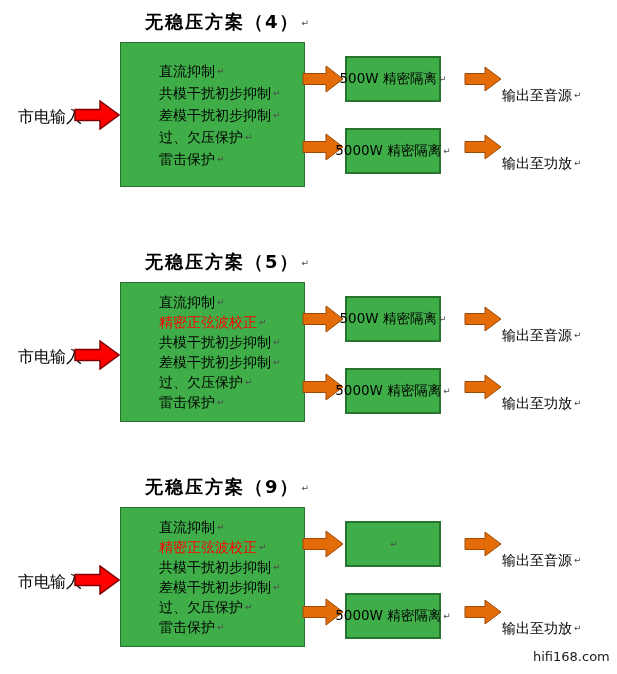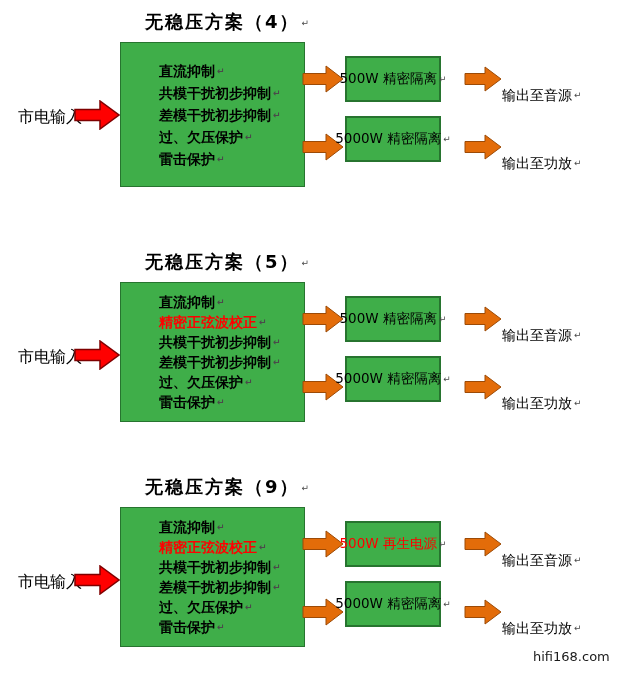--- a/index.html
+++ b/index.html
@@ -20,38 +20,38 @@
   .input-label { position:absolute; left:18px; top:107px; font-size:16px; color:#000; white-space:nowrap; }
   .red-arrow { position:absolute; left:74px; top:100px; }
   .red-poly { stroke:var(--arrow_red_border); stroke-width:1.5; }
 
   .bigbox { position:absolute; left:120px; top:42px; width:185px;
             background:var(--box_green); border:1px solid var(--box_border);
             display:flex; flex-direction:column; justify-content:center;
             padding-left:38px; }
   .bigbox.five { height:145px; }
   .bigbox.six  { height:140px; }
-  .fline { font-size:14px; white-space:nowrap;font-weight:bold; }
+  .fline { font-size:14px; white-space:nowrap; }
   .five .fline { line-height:22px; }
   .six  .fline { line-height:20px; }
 
   .branch-arrow { position:absolute; left:302px; }
   .branch-arrow.r1 { top:65px; }
   .branch-arrow.r2 { top:133px; }
   .out-arrow { position:absolute; left:464px; }
   .out-arrow.r1 { top:66px; }
   .out-arrow.r2 { top:134px; }
   .orange-poly { stroke:var(--arrow_orange_border); stroke-width:1; }
 
   .smallbox { position:absolute; left:345px; width:96px; height:46px;
               background:var(--box_green); border:2px solid var(--box_border);
               display:flex; align-items:center; justify-content:center;
               font-size:13.5px; white-space:nowrap; }
   .smallbox.r1 { top:56px; }
-  .smallbox.r2 { top:116px; }
+  .smallbox.r2 { top:128px; }
 
   .outlabel { position:absolute; left:502px; font-size:14px; white-space:nowrap;margin-top:16px; }
   .outlabel.r1 { top:71px; }
   .outlabel.r2 { top:139px; }
 
   .watermark { position:absolute; left:533px; top:649px; font-size:13px; color:#1a1a1a; }
 </style>
 </head>
 <body>
 
@@ -162,21 +162,20 @@
       <div class="fline"><span style="color: rgb(0, 0, 0);">共模干扰初步抑制</span><span class="pmark">↵</span></div>
       <div class="fline"><span style="color: rgb(0, 0, 0);">差模干扰初步抑制</span><span class="pmark">↵</span></div>
       <div class="fline"><span style="color: rgb(0, 0, 0);">过、欠压保护</span><span class="pmark">↵</span></div>
       <div class="fline"><span style="color: rgb(0, 0, 0);">雷击保护</span><span class="pmark">↵</span></div>
     </div>
 
     <svg class="branch-arrow r1" width="42" height="28" viewBox="0 0 42 28">
       <polygon class="orange-poly" points="1,8.5 24,8.5 24,1 41,14 24,27 24,19.5 1,19.5" fill="#e36c09"></polygon>
     </svg>
     <div class="smallbox r1">
-      <span style="color: rgb(255, 0, 0);">500W 再生电源</span>
         <span class="pmark">↵</span>
     </div>
     <svg class="out-arrow r1" width="38" height="26" viewBox="0 0 38 26">
       <polygon class="orange-poly" points="1,7.5 21,7.5 21,1 37,13 21,25 21,18.5 1,18.5" fill="#e36c09"></polygon>
     </svg>
     <div class="outlabel r1">
       <span>输出至音源</span><span class="pmark">↵</span>
     </div>
 
     <svg class="branch-arrow r2" width="42" height="28" viewBox="0 0 42 28">

